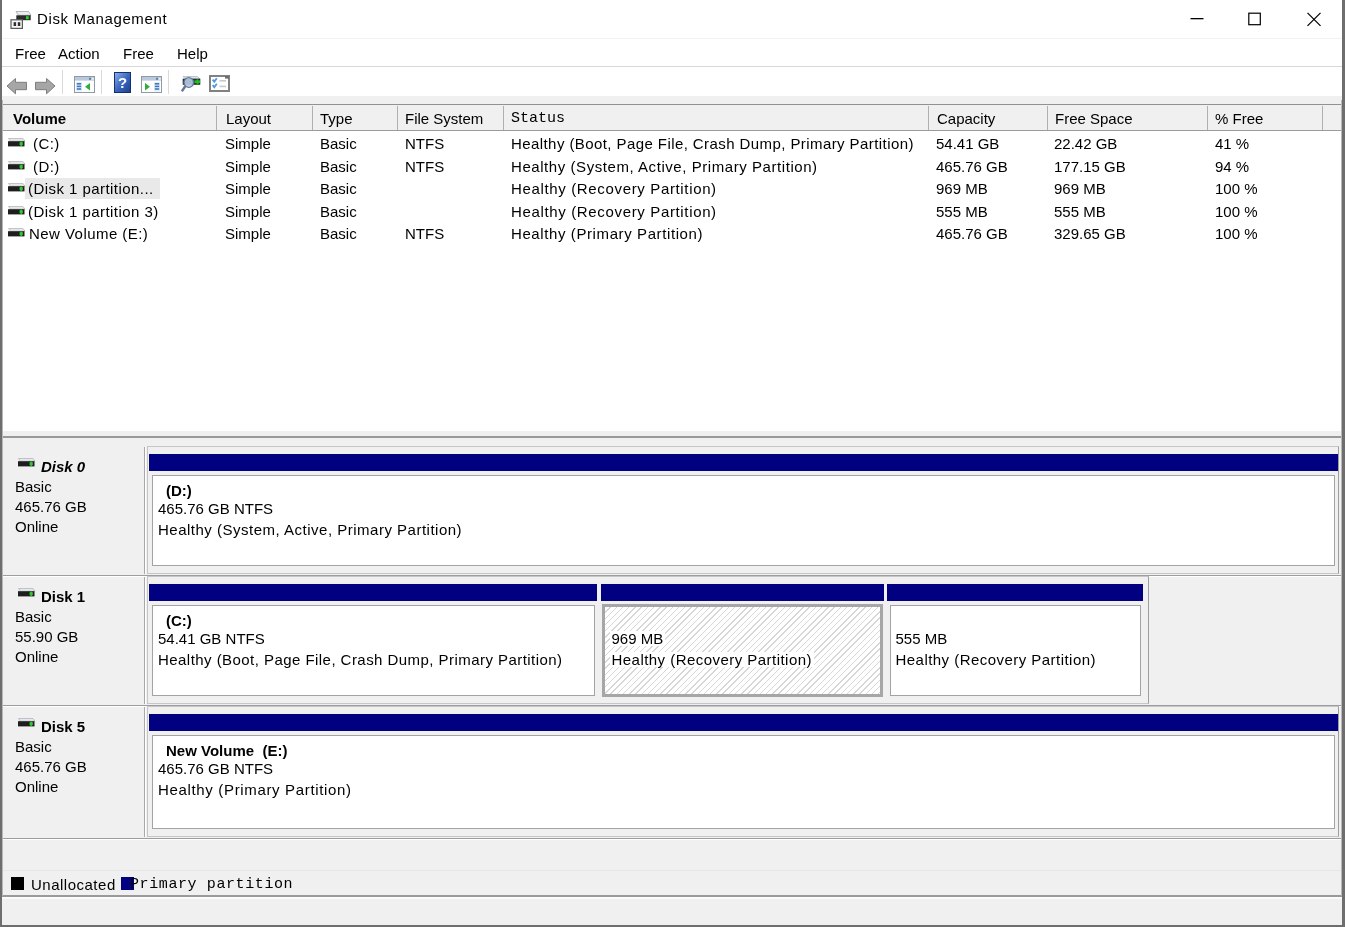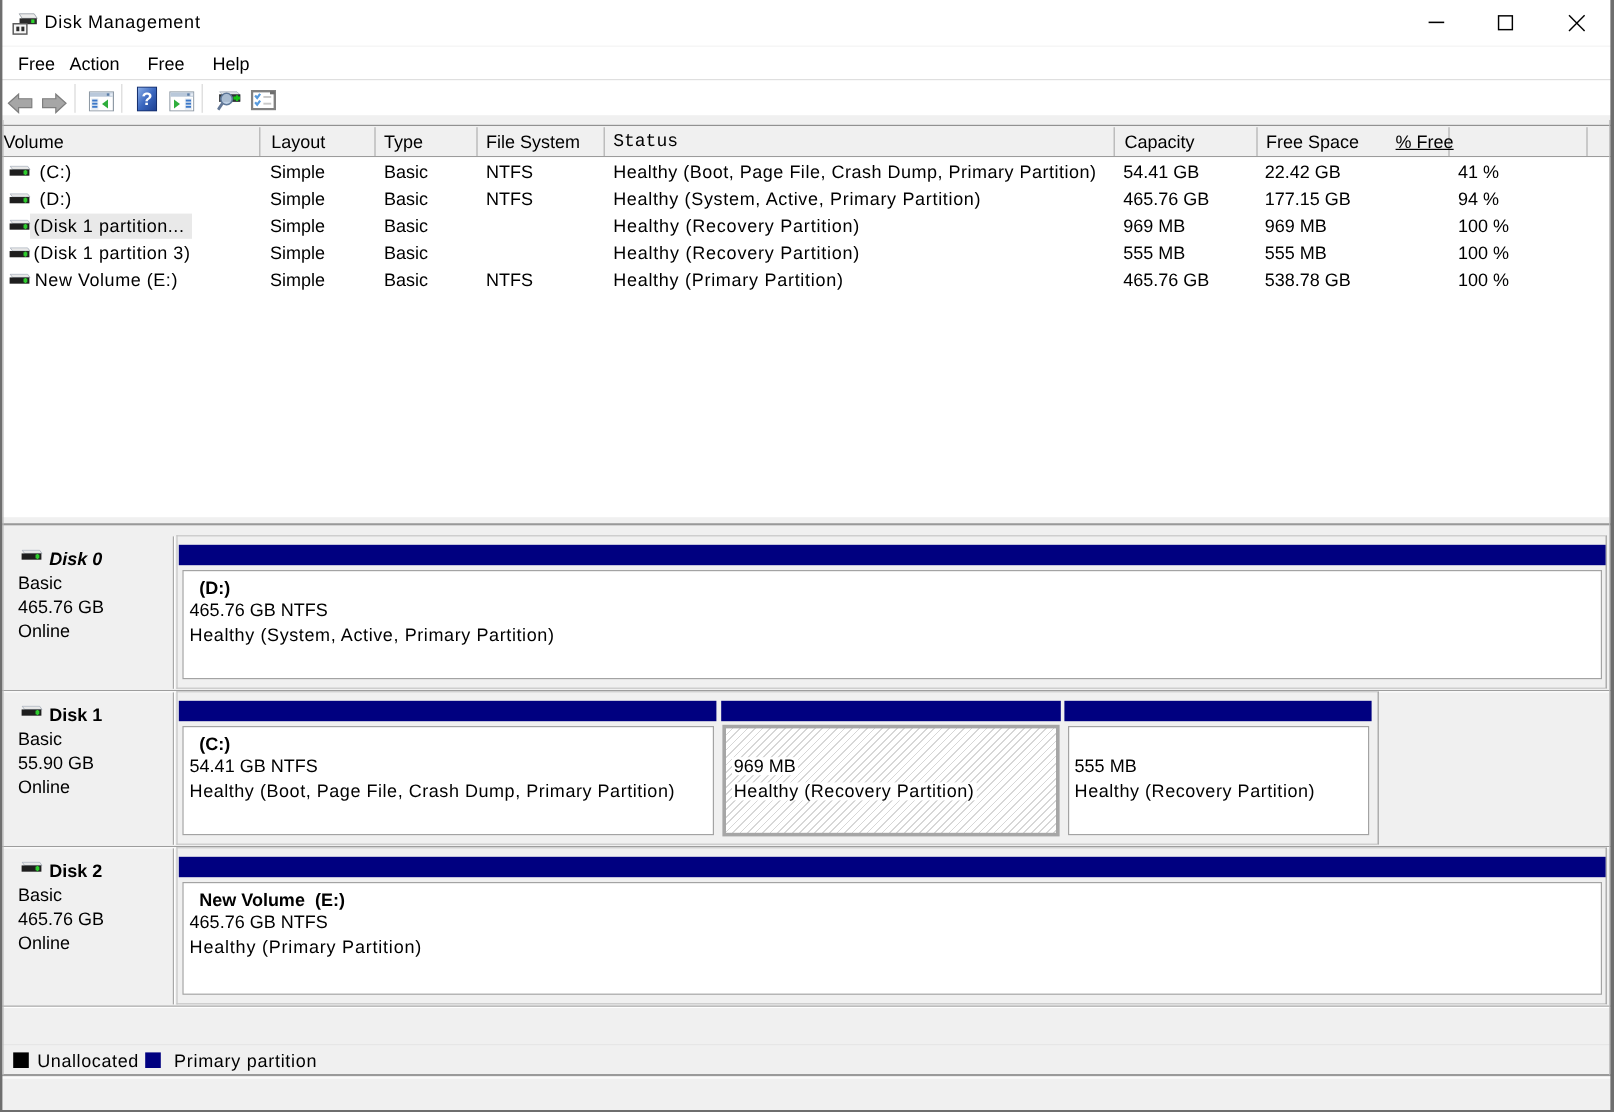--- a/index.html
+++ b/index.html
@@ -117,28 +117,28 @@
 <div class="a" style="left:1px;top:129.5px;width:1342px;height:1.5px;background:#9c9c9c;"></div>
 
 <div class="a" style="left:216px;top:106px;width:1px;height:24px;background:#b0b0b0;"></div>
 <div class="a" style="left:312px;top:106px;width:1px;height:24px;background:#b0b0b0;"></div>
 <div class="a" style="left:397px;top:106px;width:1px;height:24px;background:#b0b0b0;"></div>
 <div class="a" style="left:503px;top:106px;width:1px;height:24px;background:#b0b0b0;"></div>
 <div class="a" style="left:928px;top:106px;width:1px;height:24px;background:#b0b0b0;"></div>
 <div class="a" style="left:1047px;top:106px;width:1px;height:24px;background:#b0b0b0;"></div>
 <div class="a" style="left:1207px;top:106px;width:1px;height:24px;background:#b0b0b0;"></div>
 <div class="a" style="left:1322px;top:106px;width:1px;height:24px;background:#b0b0b0;"></div>
-<div class="t" style="left:3px;top:111px;">Volume</div>
+<div class="t" style="left:13px;top:111px;font-weight:bold;">Volume</div>
 <div class="t" style="left:226px;top:111px;">Layout</div>
 <div class="t" style="left:320px;top:111px;">Type</div>
 <div class="t" style="left:405px;top:111px;">File System</div>
 <div class="t" style="left:511px;top:111px;font-family:Liberation Mono, monospace;">Status</div>
 <div class="t" style="left:937px;top:111px;">Capacity</div>
 <div class="t" style="left:1055px;top:111px;">Free Space</div>
-<div class="t" style="left:1163px;top:111px;text-decoration:underline;">% Free</div>
+<div class="t" style="left:1215px;top:111px;">% Free</div>
 
 <div class="a" style="left:1px;top:131px;width:1342px;height:299.5px;background:#ffffff;"></div>
 
 <div class="a" style="left:25px;top:178px;width:135px;height:21px;background:#e9e9e9;"></div>
 <div id="rows">
     <svg class="a" style="left:6.5px;top:138px;" width="19" height="11" viewBox="0 0 19 11">
       <polygon points="1.5,0.5 16,0.5 18,3.2 3.5,3.2" fill="#e8e8e8" stroke="#a8b0bc" stroke-width="0.7"></polygon>
       <rect x="1" y="3.2" width="16.5" height="5.2" fill="#1e1e1e"></rect>
       <rect x="12.6" y="4.2" width="3.2" height="3" fill="#2ecc2e"></rect>
       <rect x="13.5" y="3.6" width="1.4" height="4.4" fill="#2ecc2e"></rect>
@@ -196,21 +196,21 @@
       <rect x="1" y="3.2" width="16.5" height="5.2" fill="#1e1e1e"></rect>
       <rect x="12.6" y="4.2" width="3.2" height="3" fill="#2ecc2e"></rect>
       <rect x="13.5" y="3.6" width="1.4" height="4.4" fill="#2ecc2e"></rect>
     </svg>
     <div class="t" style="left:29px;top:226px;letter-spacing:0.45px;">New Volume (E:)</div>
     <div class="t" style="left:225px;top:226px;">Simple</div>
     <div class="t" style="left:320px;top:226px;">Basic</div>
     <div class="t" style="left:405px;top:226px;">NTFS</div>
     <div class="t" style="left:511px;top:226px;letter-spacing:0.6px;">Healthy (Primary Partition)</div>
     <div class="t" style="left:936px;top:226px;">465.76 GB</div>
-    <div class="t" style="left:1054px;top:226px;">538.78 GB</div>
+    <div class="t" style="left:1054px;top:226px;">329.65 GB</div>
     <div class="t" style="left:1215px;top:226px;">100 %</div>
   </div>
 
 <div class="a" style="left:0;top:430.5px;width:1345px;height:5.5px;background:#f0f0f0;"></div>
 <div class="a" style="left:0;top:436px;width:1345px;height:1.5px;background:#999999;"></div>
 
 <div class="a" style="left:1px;top:437.5px;width:1342px;height:458px;background:#f0f0f0;"></div>
 <div id="disks">
     <div class="a" style="left:143.5px;top:446.5px;width:1px;height:127px;background:#a8a8a8;"></div>
     <div class="a" style="left:144.5px;top:446.5px;width:1px;height:127px;background:#ffffff;"></div>
@@ -263,38 +263,38 @@
     <div class="a" style="left:1px;top:706px;width:1342px;height:1px;background:#ffffff;"></div>
     <div class="a" style="left:143.5px;top:707px;width:1px;height:129.5px;background:#a8a8a8;"></div>
     <div class="a" style="left:144.5px;top:707px;width:1px;height:129.5px;background:#ffffff;"></div>
     <div class="a" style="left:146.5px;top:706px;width:1192.5px;height:130.5px;border:1px solid #c6c6c6;border-right-color:#9d9d9d;"></div>
     <svg class="a" style="left:16.5px;top:718px;" width="19" height="11" viewBox="0 0 19 11">
       <polygon points="1.5,0.5 16,0.5 18,3.2 3.5,3.2" fill="#e8e8e8" stroke="#a8b0bc" stroke-width="0.7"></polygon>
       <rect x="1" y="3.2" width="16.5" height="5.2" fill="#1e1e1e"></rect>
       <rect x="12.6" y="4.2" width="3.2" height="3" fill="#2ecc2e"></rect>
       <rect x="13.5" y="3.6" width="1.4" height="4.4" fill="#2ecc2e"></rect>
     </svg>
-    <div class="t b" style="left:41px;top:719px;">Disk 2</div>
+    <div class="t b" style="left:41px;top:719px;">Disk 5</div>
     <div class="t" style="left:15px;top:739px;">Basic</div>
     <div class="t" style="left:15px;top:759px;">465.76 GB</div>
     <div class="t" style="left:15px;top:779px;">Online</div>
     <div class="a" style="left:149px;top:714px;width:1188.5px;height:17px;background:#000080;"></div>
     <div class="a" style="left:152px;top:735px;width:1183px;height:93.5px;background:#ffffff;border:1px solid #a3a3a3;"></div>
     <div class="t b" style="left:166px;top:743px;">New Volume&nbsp; (E:)</div>
     <div class="t" style="left:158px;top:761px;">465.76 GB NTFS</div>
     <div class="t" style="left:158px;top:782px;letter-spacing:0.66px;">Healthy (Primary Partition)</div>
     <div class="a" style="left:1px;top:837.5px;width:1342px;height:1px;background:#9d9d9d;"></div>
     <div class="a" style="left:1px;top:838.5px;width:1342px;height:1px;background:#ffffff;"></div>
   </div>
 
 <div class="a" style="left:1px;top:870px;width:1342px;height:1px;background:#e6e6e6;"></div>
 <div class="a" style="left:10.5px;top:876.5px;width:13px;height:13px;background:#000000;"></div>
 <div class="t" style="left:31px;top:877px;letter-spacing:0.5px;">Unallocated</div>
 <div class="a" style="left:121px;top:876.5px;width:13px;height:13px;background:#000080;"></div>
-<div class="t" style="left:145px;top:877px;letter-spacing:0.6px;">Primary partition</div>
+<div class="t" style="left:130px;top:877px;letter-spacing:0.6px;font-family:Liberation Mono, monospace;">Primary partition</div>
 <div class="a" style="left:0;top:895px;width:1345px;height:1.5px;background:#9a9a9a;"></div>
 <div class="a" style="left:0;top:896.5px;width:1345px;height:2.5px;background:#fbfbfb;"></div>
 
 <div class="a" style="left:0;top:899px;width:1345px;height:28px;background:#f0f0f0;"></div>
 
 <div class="a" style="left:0;top:0;width:1.5px;height:927px;background:#6e6e6e;"></div>
 <div class="a" style="left:1.5px;top:100px;width:1px;height:796px;background:#b8b8b8;"></div>
 <div class="a" style="left:1341.3px;top:100px;width:1px;height:796px;background:#b8b8b8;"></div>
 <div class="a" style="left:1342.3px;top:0;width:2.7px;height:927px;background:#6e6e6e;"></div>
 <div class="a" style="left:0;top:925px;width:1345px;height:2px;background:#6e6e6e;"></div>

